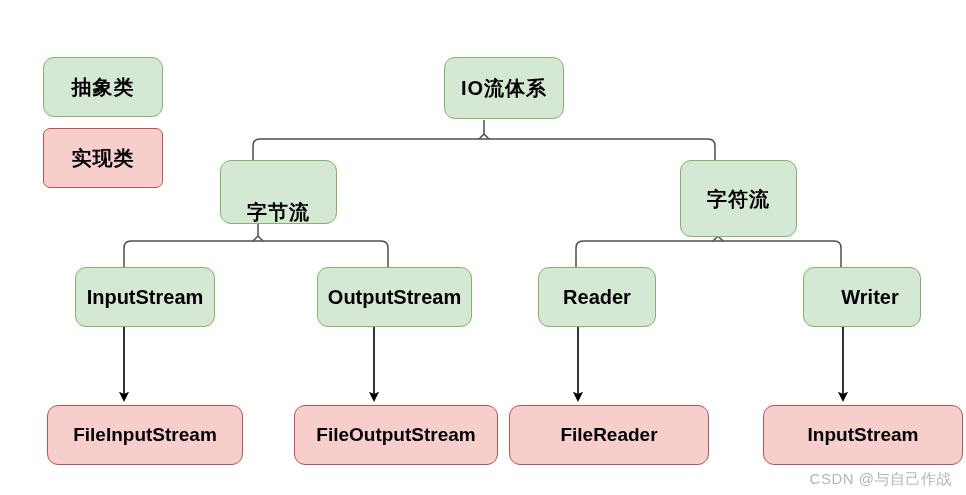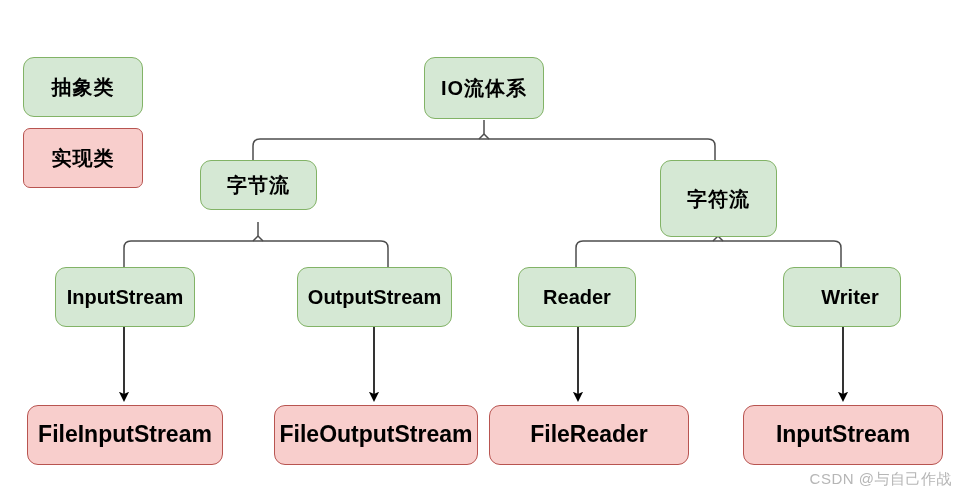--- a/index.html
+++ b/index.html
@@ -27,39 +27,40 @@
     box-sizing: border-box;
     border-radius: 11px;
     display: flex;
     align-items: center;
     justify-content: center;
     font-weight: bold;
     color: #000000;
     text-align: center;
     line-height: 1.1;
     user-select: none;
+    margin-left: 20px;
   }
   .node-abstract {
     background: #d5e8d4;
     border: 1.6px solid #82b366;
   }
   .node-impl {
     background: #f8cecc;
     border: 1.6px solid #b85450;
   }
   .label-cn {
     font-size: 20px;
     letter-spacing: 1px;
   }
   .label-en {
     font-size: 20px;
     letter-spacing: 0px;
   }
   .label-en-sm {
-    font-size: 23px;
+    font-size: 19px;
     justify-content: center;
   }
   #watermark {
     position: absolute;
     right: 14px;
     bottom: 6px;
     font-size: 15px;
     color: #b6b6b6;
     letter-spacing: 0.5px;
     user-select: none;
@@ -113,21 +114,21 @@
 </div>
 
 <div class="node-box node-impl label-cn" style="left:23px; top:128px; width:120px; height:60px;border-radius:7px;">
   <span>实现类</span>
 </div>
 
 <div class="node-box node-abstract label-cn" style="left:424px; top:57px; width:120px; height:62px;">
   <span>IO流体系</span>
 </div>
 
-<div class="node-box node-abstract label-cn" style="left:200px; top:160px; width:117px; height:50px;">
+<div class="node-box node-abstract label-cn" style="left:200px; top:160px; width:117px; height:64px;align-items:flex-end;">
   <span>字节流</span>
 </div>
 
 <div class="node-box node-abstract label-cn" style="left:660px; top:160px; width:117px; height:77px;">
   <span>字符流</span>
 </div>
 
 <div class="node-box node-abstract label-en" style="left:55px; top:267px; width:140px; height:60px;">
   <span>InputStream</span>
 </div>

